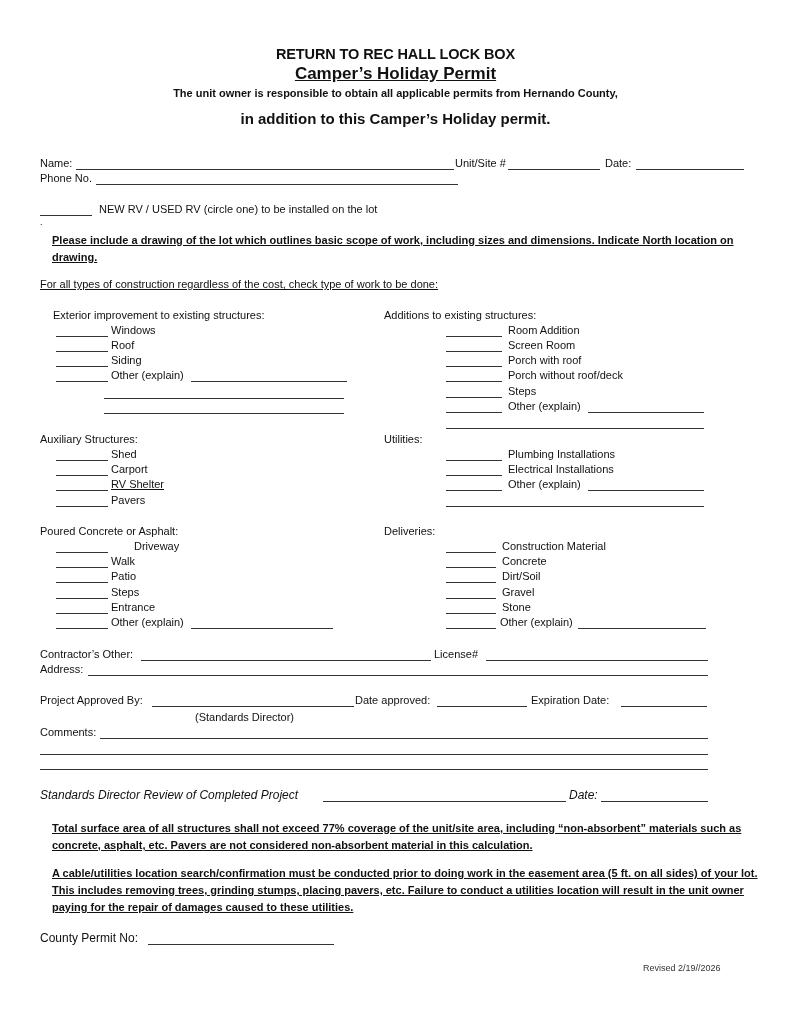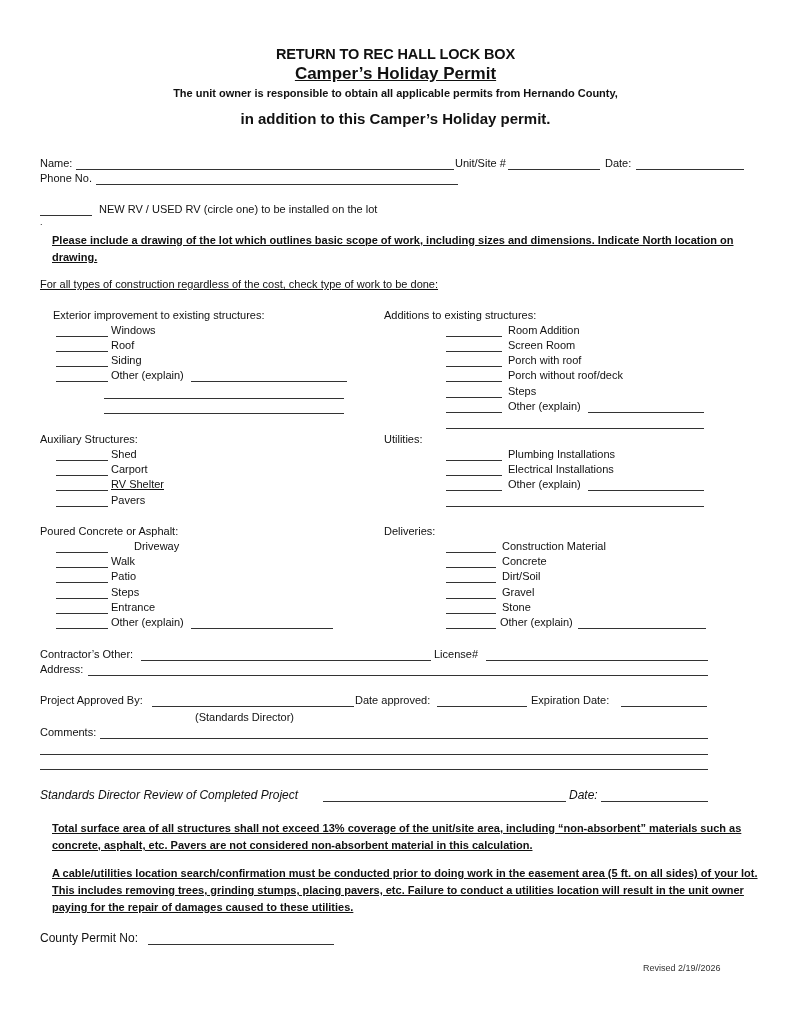--- a/index.html
+++ b/index.html
@@ -179,19 +179,19 @@
 <span class="lbl" style="left:40px; top:726px;">Comments:</span>
 <input class="field" style="left: 100px; top: 726px; width: 608px;" value="">
 <input class="field" style="left: 40px; top: 742px; width: 668px;">
 <input class="field" style="left: 40px; top: 757px; width: 668px;">
 
 <span class="lbl it" style="left:40px; top:788px; font-size:12px;">Standards Director Review of Completed Project</span>
 <input class="field" style="left: 323px; top: 788px; width: 243px; height: 14px;" value="">
 <span class="lbl it" style="left:569px; top:788px; font-size:12px;">Date:</span>
 <input class="field" style="left: 601px; top: 788px; width: 107px; height: 14px;" value="">
 
-<div class="para" style="top:820px;">Total surface area of all structures shall not exceed 13% coverage of the unit/site area, including “non-absorbent” materials such as concrete, asphalt, etc.  Pavers are not considered non-absorbent material in this calculation.</div>
+<div class="para" style="top:820px;">Total surface area of all structures shall not exceed 77% coverage of the unit/site area, including “non-absorbent” materials such as concrete, asphalt, etc.  Pavers are not considered non-absorbent material in this calculation.</div>
 <div class="para" style="top:865px;">A cable/utilities location search/confirmation must be conducted prior to doing work in the easement area (5 ft. on all sides) of your lot.  This includes removing trees, grinding stumps, placing pavers, etc.  Failure to conduct a utilities location will result in the unit owner paying for the repair of damages caused to these utilities.</div>
 
 <span class="lbl" style="left:40px; top:931px; font-size:12px;">County Permit No:</span>
 <input class="field" style="left: 148px; top: 931px; width: 186px; height: 14px;" value="">
 
 <span class="lbl revised" style="left:643px; top:963px;">Revised 2/19//2026</span>
 
 </body></html>

